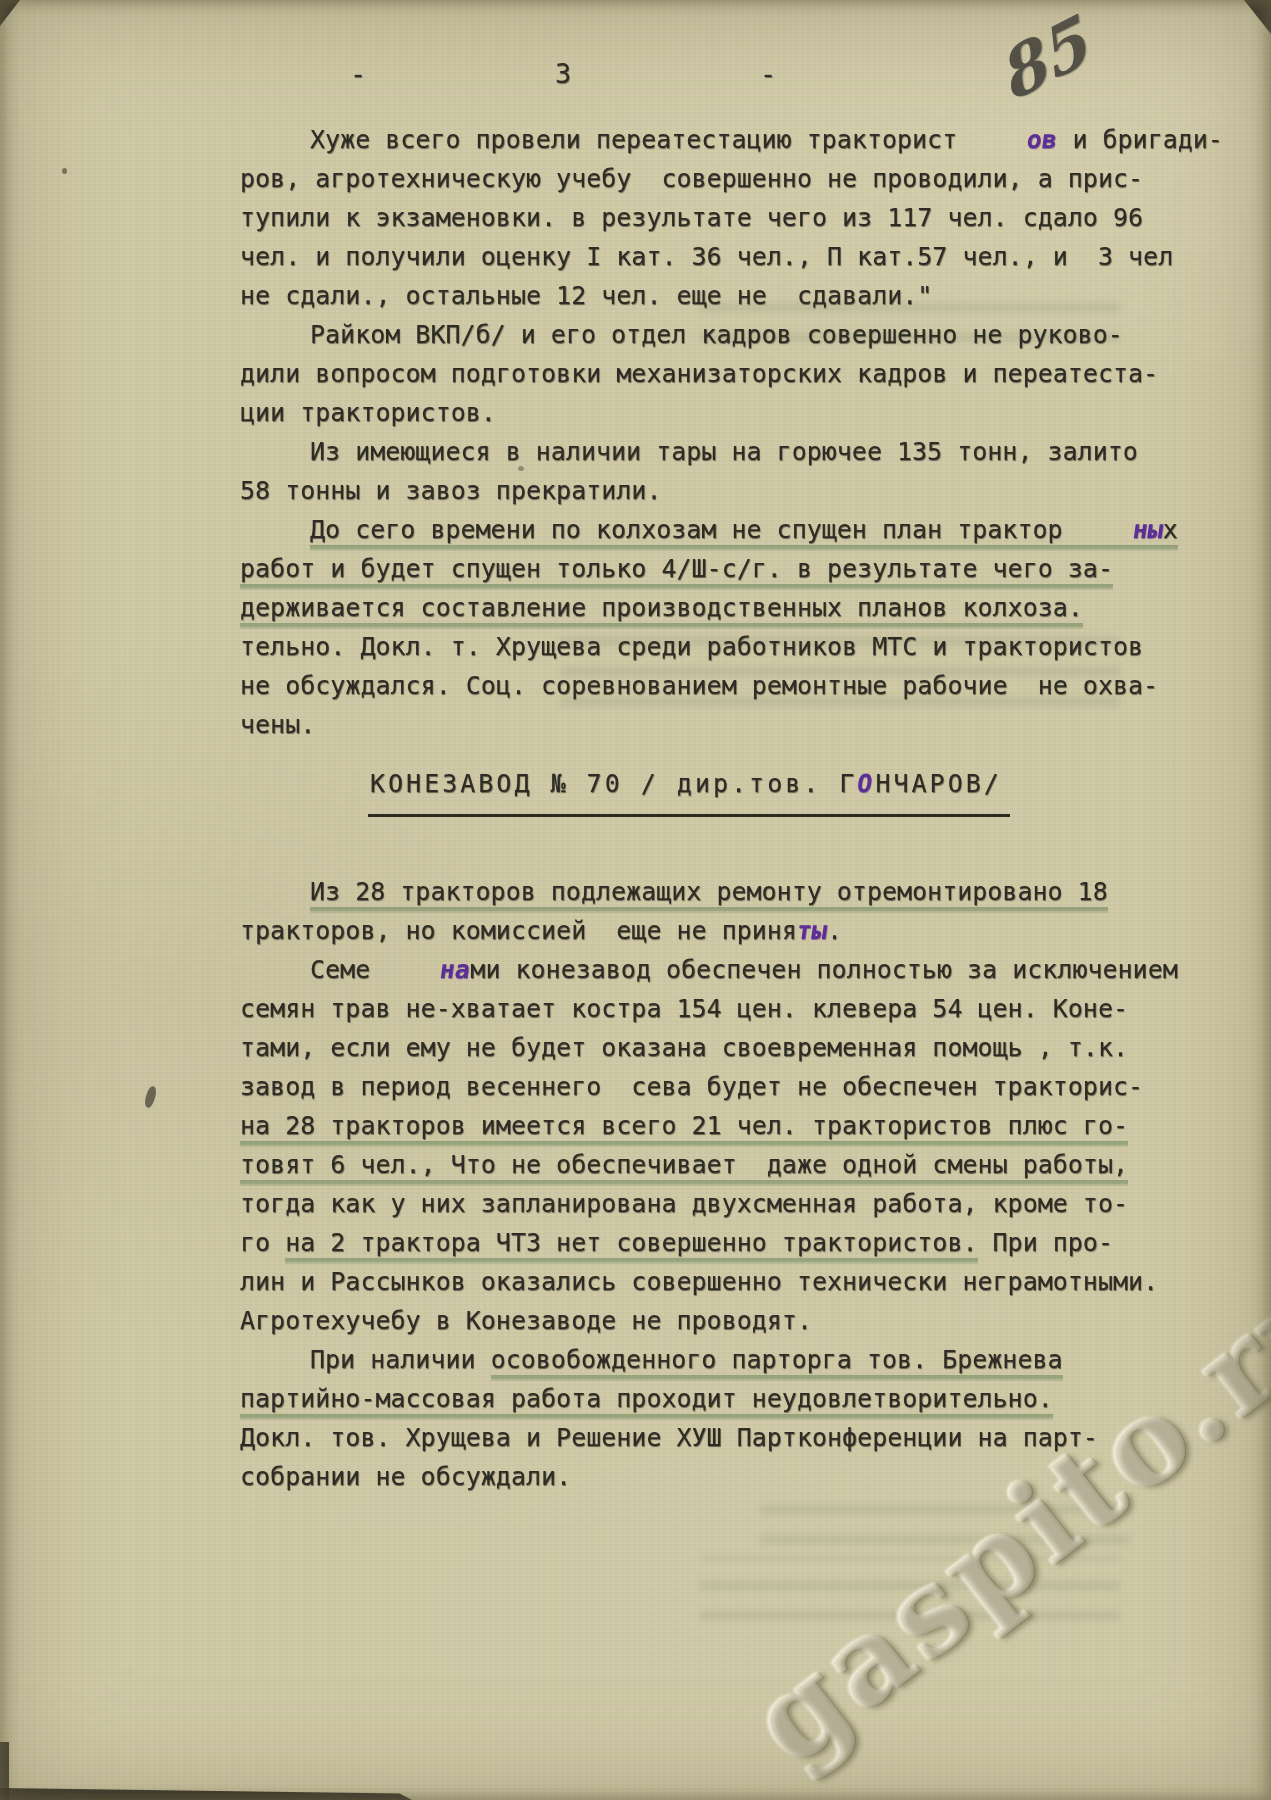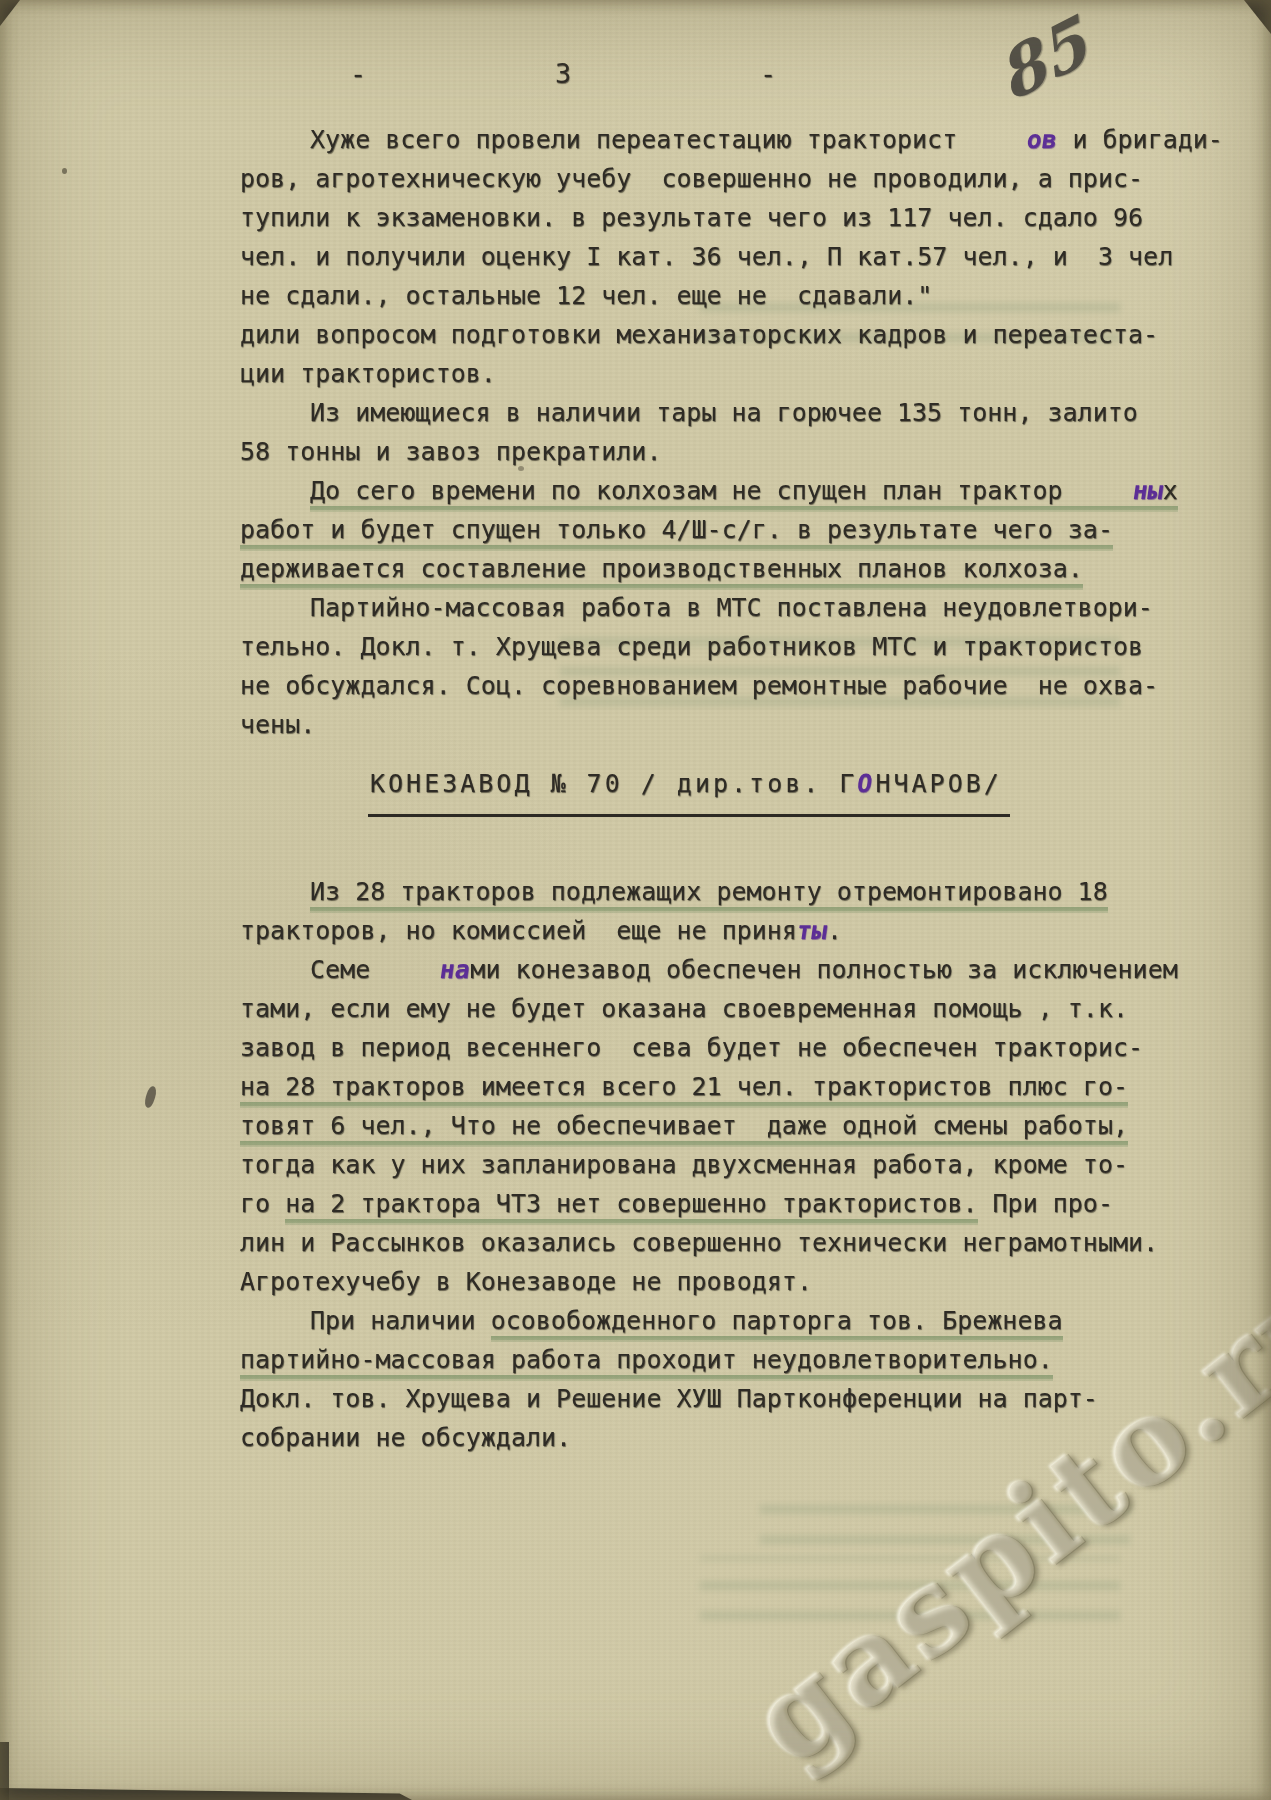--- a/index.html
+++ b/index.html
@@ -108,53 +108,54 @@
 
     <div>
       <div class="line ind"><span>Хуже всего провели переатестацию тракторист</span><span class="purple">ов</span><span> и бригади-</span></div>
       <div class="line">ров, агротехническую учебу  совершенно не проводили, а прис-</div>
       <div class="line">тупили к экзаменовки. в результате чего из 117 чел. сдало 96</div>
       <div class="line">чел. и получили оценку I кат. 36 чел., П кат.57 чел., и  3 чел</div>
       <div class="line">не сдали., остальные 12 чел. еще не  сдавали."</div>
     </div>
 
     <div>
+      <div class="line ind">Райком ВКП/б/ и его отдел кадров совершенно не руково-</div>
       <div class="line">дили вопросом подготовки механизаторских кадров и переатеста-</div>
       <div class="line">ции трактористов.</div>
     </div>
 
     <div>
       <div class="line ind">Из имеющиеся в наличии тары на горючее 135 тонн, залито</div>
       <div class="line">58 тонны и завоз прекратили.</div>
     </div>
 
     <div>
       <div class="line ind"><span class="gul"><span>До сего времени по колхозам не спущен план трактор</span><span class="purple">ны</span><span>х</span></span></div>
       <div class="line"><span class="gul">работ и будет спущен только 4/Ш-с/г. в результате чего за-</span></div>
       <div class="line"><span class="gul">держивается составление производственных планов колхоза.</span></div>
     </div>
 
     <div>
-      <div class="line ind">Партийно-массовая работа в МТС поставлена неудовлетвори-</div>
       <div class="line">тельно. Докл. т. Хрущева среди работников МТС и трактористов</div>
       <div class="line">не обсуждался. Соц. соревнованием ремонтные рабочие  не охва-</div>
       <div class="line">чены.</div>
     </div>
 
     <div class="heading-row">
       <span class="heading"><span>КОНЕЗАВОД № 70 / дир.тов. Г</span><span class="purple">О</span><span>НЧАРОВ/</span></span>
     </div>
 
     <div>
       <div class="line ind"><span class="gul">Из 28 тракторов подлежащих ремонту отремонтировано 18</span></div>
       <div class="line"><span>тракторов, но комиссией  еще не приня</span><span class="purple">ты</span><span>.</span></div>
     </div>
 
     <div>
       <div class="line ind"><span>Семе</span><span class="purple">на</span><span>ми конезавод обеспечен полностью за исключением</span></div>
+      <div class="line">семян трав не-хватает костра 154 цен. клевера 54 цен. Коне-</div>
       <div class="line">тами, если ему не будет оказана своевременная помощь , т.к.</div>
       <div class="line">завод в период весеннего  сева будет не обеспечен тракторис-</div>
       <div class="line"><span class="gul">на 28 тракторов имеется всего 21 чел. трактористов плюс го-</span></div>
       <div class="line"><span class="gul">товят 6 чел., Что не обеспечивает  даже одной смены работы,</span></div>
       <div class="line">тогда как у них запланирована двухсменная работа, кроме то-</div>
       <div class="line"><span>го </span><span class="gul">на 2 трактора ЧТЗ нет совершенно трактористов.</span><span> При про-</span></div>
       <div class="line">лин и Рассынков оказались совершенно технически неграмотными.</div>
       <div class="line">Агротехучебу в Конезаводе не проводят.</div>
     </div>
 

